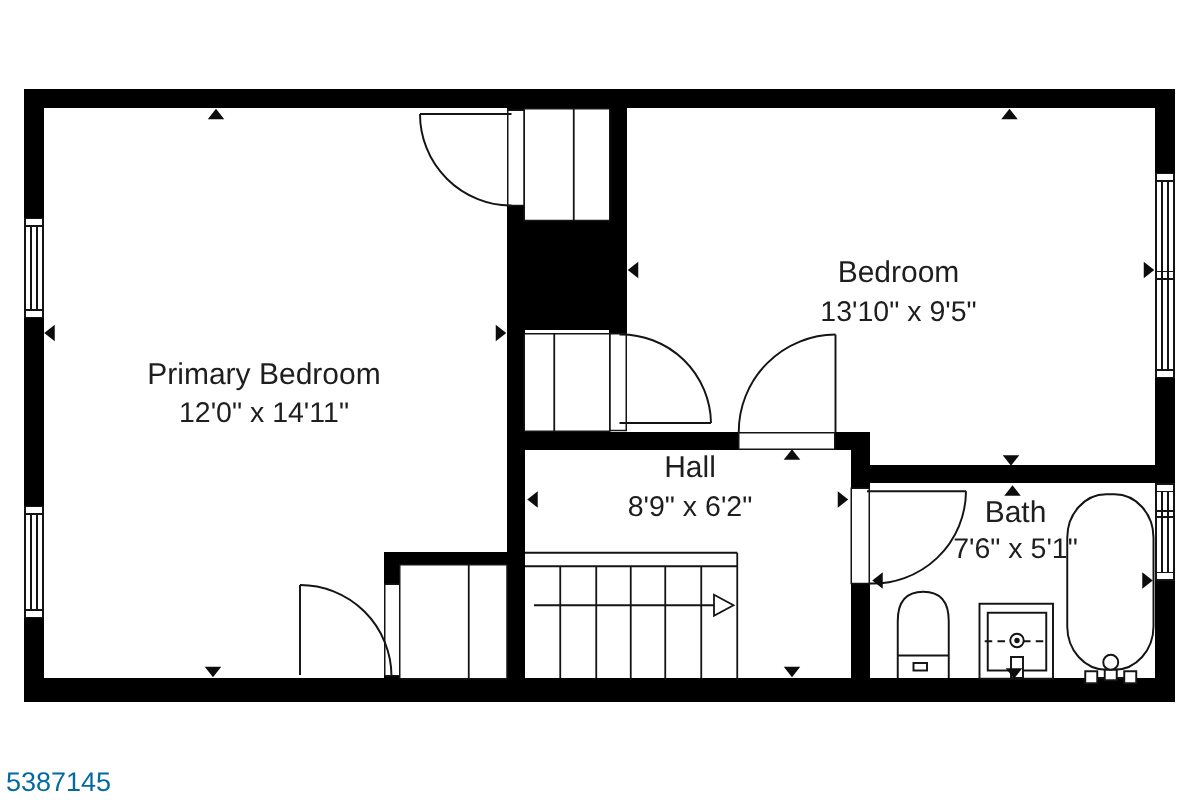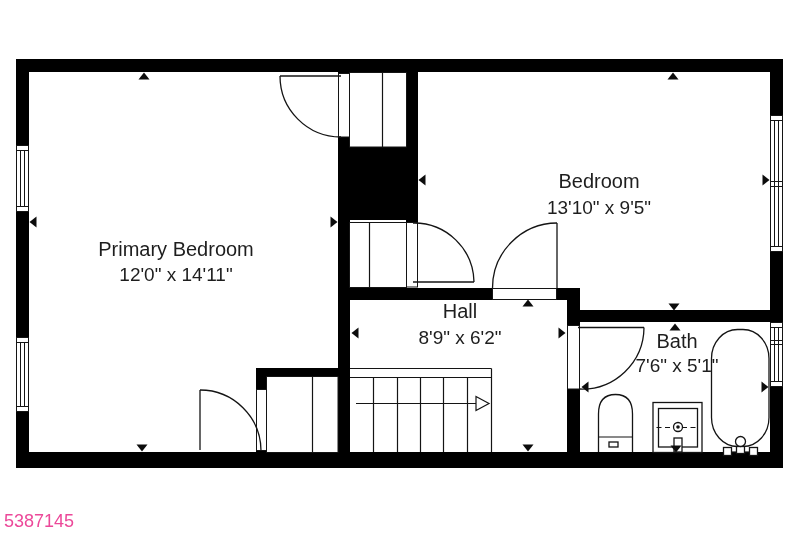--- a/index.html
+++ b/index.html
@@ -2,21 +2,21 @@
 <html><head>
 <meta charset="utf-8">
 <style>
   html,body{margin:0;padding:0;background:#fff;}
   .stage{position:relative;width:800px;height:537px;background:#ffffff;overflow:hidden;
          font-family:"Liberation Sans","DejaVu Sans",sans-serif;}
   svg{display:block;}
   svg text{font-family:"Liberation Sans","DejaVu Sans",sans-serif;fill:#1e1e1e;}
   .room-name{font-size:20px;}
   .room-dims{font-size:19px;}
-  .listing-id{position:absolute;left:4px;top:511px;font-size:18px;color:#ec4899;
+  .listing-id{position:absolute;left:4px;top:511px;font-size:18px;color:#0369a1;
               font-family:"Liberation Sans","DejaVu Sans",sans-serif;}
   .wall{fill:#000000;shape-rendering:crispEdges;}
   .opening{fill:#ffffff;stroke:#141414;stroke-width:1;}
   .thin{stroke:#141414;stroke-width:1.2;fill:none;}
   .doorline{stroke:#141414;stroke-width:1.3;fill:none;}
   .fixture{stroke:#141414;stroke-width:1.3;fill:#ffffff;}
   .marker{fill:#0c0c0c;}
   .winbox{fill:#ffffff;stroke:#141414;stroke-width:1;shape-rendering:crispEdges;}
   .winline{stroke:#141414;stroke-width:1;shape-rendering:crispEdges;}
   .closet{fill:#ffffff;stroke:#141414;stroke-width:1;}

